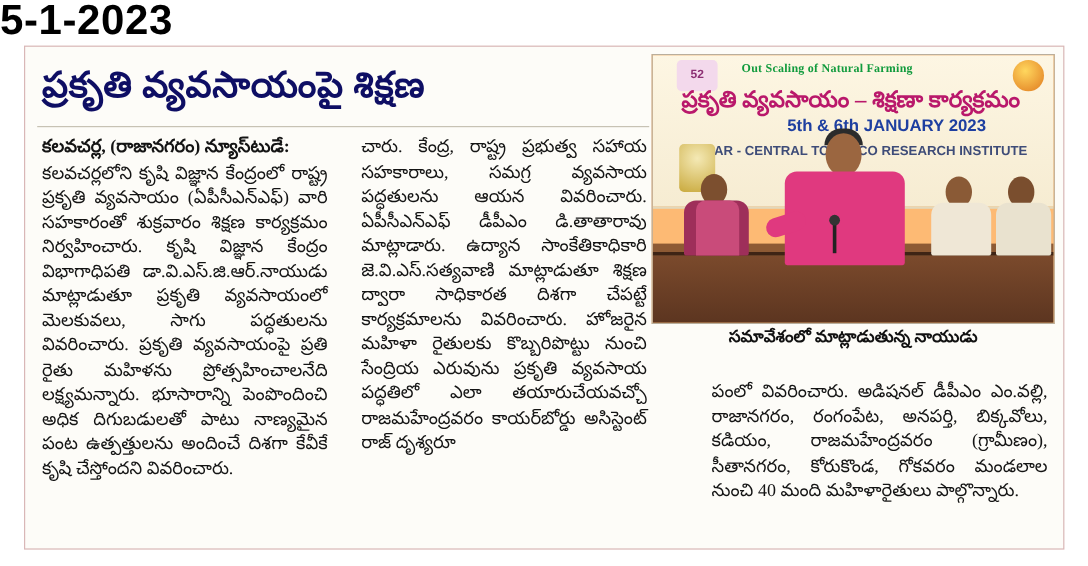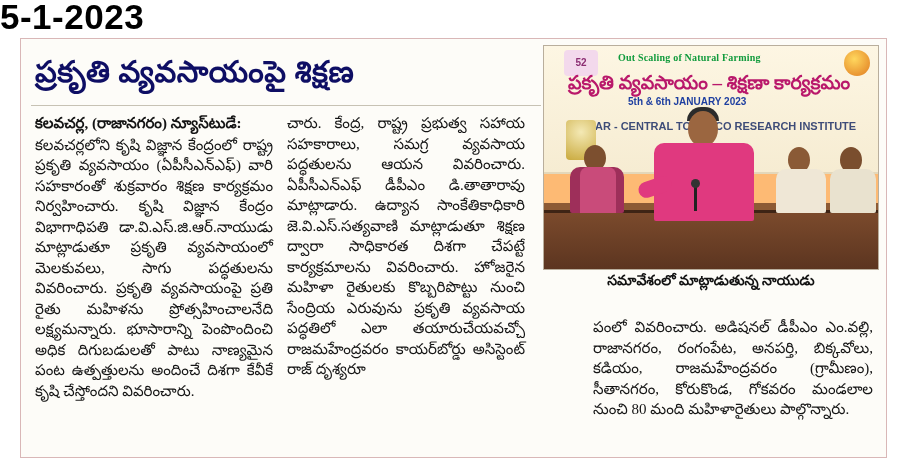--- a/index.html
+++ b/index.html
@@ -73,21 +73,21 @@
     position: absolute;
     top: 74px;
     font-family: "Liberation Serif", serif;
     font-size: 15px;
     line-height: 20.5px;
     color: #141414;
     text-align: justify;
     text-justify: inter-word;
   }
   .col-1 { left: 14px;  width: 238px; }
-  .col-2 { left: 266px; width: 238px; }
+  .col-2 { left: 280px; width: 238px; }
   .col-3 { left: 572px; top: 278px; width: 280px; }
   .byline {
     font-weight: bold;
     display: block;
     margin-bottom: 1px;
   }
   
   .photo-wrap {
     position: absolute;
     left: 522px;
@@ -133,24 +133,24 @@
     top: 26px;
     width: 300px;
     font-family: "Liberation Serif", serif;
     font-size: 19px;
     font-weight: bold;
     color: #b9186b;
     white-space: nowrap;
   }
   .banner-date {
     position: absolute;
-    left: 84px;
+    left: 112px;
     top: 50px;
     font-family: "Liberation Sans", sans-serif;
-    font-size: 10px;
+    font-size: 14px;
     font-weight: bold;
     color: #1e3fa0;
     white-space: nowrap;
   }
   .banner-org {
     position: absolute;
     left: 40px;
     top: 74px;
     width: 270px;
     font-family: "Liberation Sans", sans-serif;
@@ -269,21 +269,21 @@
     </div>
     <div class="rule"></div>
 
     <div class="col col-1">
       <span class="byline">కలవచర్ల, (రాజానగరం) న్యూస్‌టుడే:</span>
       <span>కలవచర్లలోని కృషి విజ్ఞాన కేంద్రంలో రాష్ట్ర ప్రకృతి వ్యవసాయం (ఏపీసీఎన్‌ఎఫ్) వారి సహకారంతో శుక్రవారం శిక్షణ కార్యక్రమం నిర్వహించారు. కృషి విజ్ఞాన కేంద్రం విభాగాధిపతి డా.వి.ఎస్.జి.ఆర్.నాయుడు మాట్లాడుతూ ప్రకృతి వ్యవసాయంలో మెలకువలు, సాగు పద్ధతులను వివరించారు. ప్రకృతి వ్యవసాయంపై ప్రతి రైతు మహిళను ప్రోత్సహించాలనేది లక్ష్యమన్నారు. భూసారాన్ని పెంపొందించి అధిక దిగుబడులతో పాటు నాణ్యమైన పంట ఉత్పత్తులను అందించే దిశగా కేవీకే కృషి చేస్తోందని వివరించారు.</span>
     </div>
 
     <div class="col col-2">చారు. కేంద్ర, రాష్ట్ర ప్రభుత్వ సహాయ సహకారాలు, సమగ్ర వ్యవసాయ పద్ధతులను ఆయన వివరించారు. ఏపీసీఎన్‌ఎఫ్ డీపీఎం డి.తాతారావు మాట్లాడారు. ఉద్యాన సాంకేతికాధికారి జె.వి.ఎస్.సత్యవాణి మాట్లాడుతూ శిక్షణ ద్వారా సాధికారత దిశగా చేపట్టే కార్యక్రమాలను వివరించారు. హోజరైన మహిళా రైతులకు కొబ్బరిపొట్టు నుంచి సేంద్రియ ఎరువును ప్రకృతి వ్యవసాయ పద్ధతిలో ఎలా తయారుచేయవచ్చో రాజమహేంద్రవరం కాయర్‌బోర్డు అసిస్టెంట్ రాజ్ దృశ్యరూ</div>
 
-    <div class="col col-3">పంలో వివరించారు. అడిషనల్ డీపీఎం ఎం.వల్లి, రాజానగరం, రంగంపేట, అనపర్తి, బిక్కవోలు, కడియం, రాజమహేంద్రవరం (గ్రామీణం), సీతానగరం, కోరుకొండ, గోకవరం మండలాల నుంచి 80 మంది మహిళారైతులు పాల్గొన్నారు.</div>
+    <div class="col col-3">పంలో వివరించారు. అడిషనల్ డీపీఎం ఎం.వల్లి, రాజానగరం, రంగంపేట, అనపర్తి, బిక్కవోలు, కడియం, రాజమహేంద్రవరం (గ్రామీణం), సీతానగరం, కోరుకొండ, గోకవరం మండలాల నుంచి 40 మంది మహిళారైతులు పాల్గొన్నారు.</div>
 
     <div class="photo-wrap">
       <div class="photo">
 
         <div class="banner">
           <div class="logo-left">52</div>
           <div class="logo-right"></div>
           <div class="banner-title">Out Scaling of Natural Farming</div>
           <div class="banner-sub">ప్రకృతి వ్యవసాయం – శిక్షణా కార్యక్రమం</div>
           <div class="banner-date">5th &amp; 6th JANUARY 2023</div>

